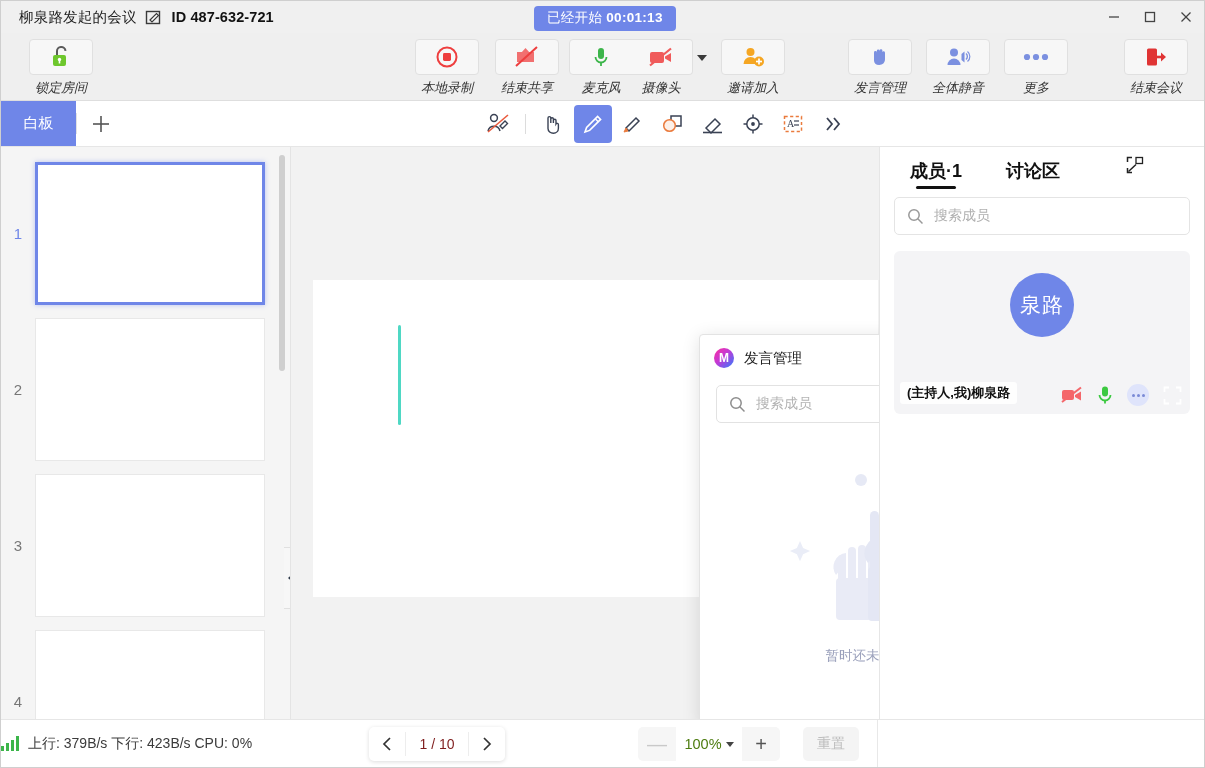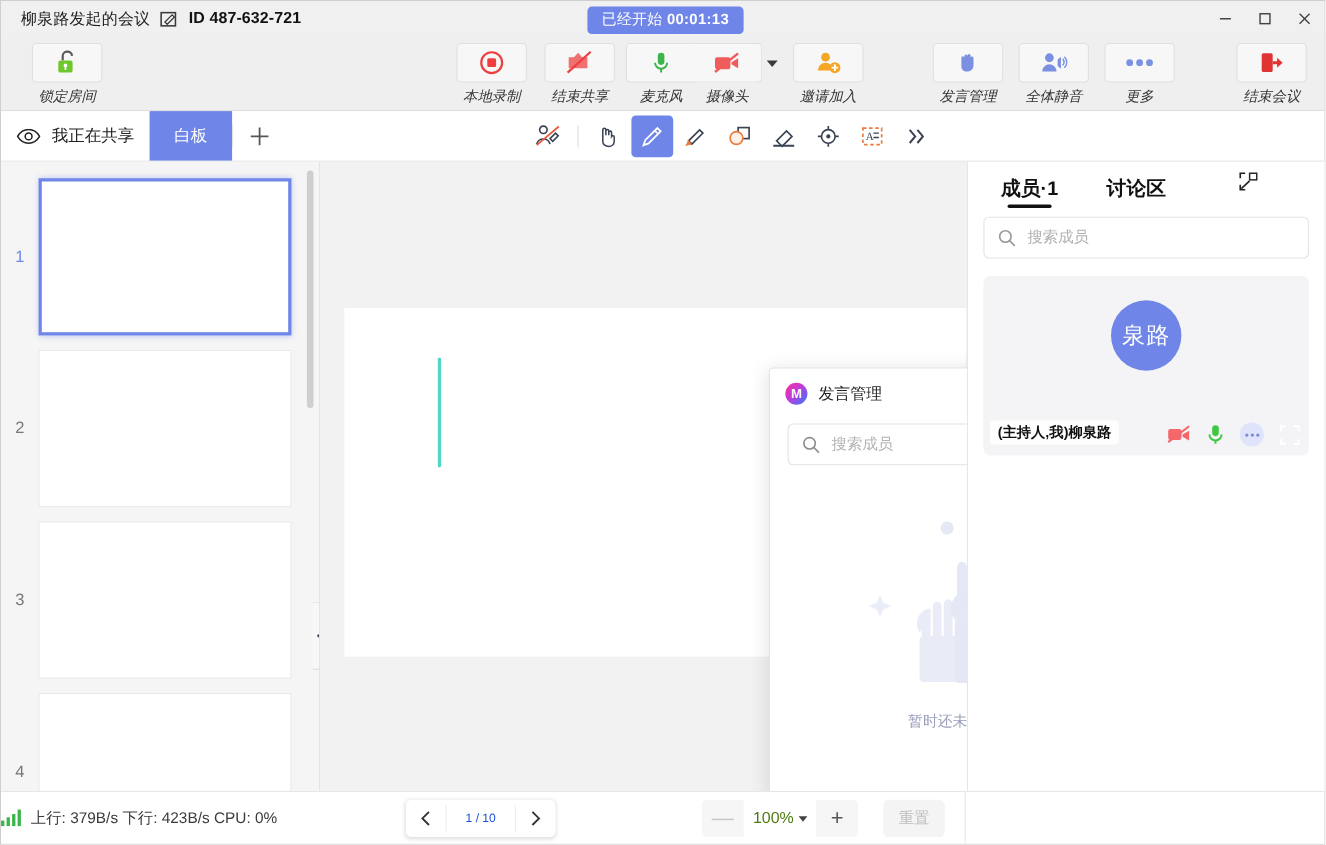--- a/index.html
+++ b/index.html
@@ -220,21 +220,21 @@
   .net { display: flex; align-items: center; gap: 9px; padding-left: 0; }
   .bars { display: flex; align-items: flex-end; gap: 2px; height: 15px; }
   .bars i { width: 3px; background: #3cb54a; display: block; }
   .net-text { font-size: 14px; color: #3b3b3b; }
   .pager {
     position: absolute; left: 368px; top: 7px; height: 34px; display: flex; align-items: stretch;
     background: #fff; border-radius: 5px; box-shadow: 0 1px 4px rgba(0,0,0,.14);
   }
   .pg-btn { width: 36px; display: flex; align-items: center; justify-content: center; color: #333; }
   .pg-sep { width: 1px; background: #ededed; margin: 5px 0; }
-  .pg-num { min-width: 62px; display: flex; align-items: center; justify-content: center; font-size: 11px; color: #1d4ed8; }
+  .pg-num { min-width: 62px; display: flex; align-items: center; justify-content: center; font-size: 14px; color: #7f1d1d; }
   .zoomgrp {
     position: absolute; left: 637px; top: 7px; height: 34px; display: flex; align-items: stretch;
     background: #f6f6f6; border-radius: 5px;
   }
   .z-btn { width: 38px; display: flex; align-items: center; justify-content: center; font-size: 20px; color: #555; }
   .z-btn.disabled { color: #c9c9c9; }
   .z-val {
     min-width: 66px; background: #fff; display: flex; align-items: center; justify-content: center;
     gap: 4px; font-size: 14.5px; color: #4d7c0f;
   }
@@ -407,27 +407,20 @@
             <path d="M13 11 h7" stroke="#e03434" stroke-width="2.6"></path>
             <path d="M17 6.5 l5 4.5 l-5 4.5 z" fill="#e03434"></path>
           </svg>
         </div>
         <div class="lbl">结束会议</div>
       </div>
     </div>
   </div>
 
   <div class="tabrow">
-    <div class="share-label">
-      <svg width="22" height="14" viewBox="0 0 22 14">
-        <path d="M1 7 C4 2 8 0.8 11 0.8 C14 0.8 18 2 21 7 C18 12 14 13.2 11 13.2 C8 13.2 4 12 1 7 Z" fill="none" stroke="#222" stroke-width="1.4"></path>
-        <circle cx="11" cy="7" r="3.1" fill="none" stroke="#222" stroke-width="1.4"></circle>
-      </svg>
-      <span>我正在共享</span>
-    </div>
     <div class="tab-wb">
       <span>白板</span>
     </div>
     <div class="tab-sep"></div>
     <div class="tab-plus">
       <svg width="20" height="20" viewBox="0 0 20 20">
           <line x1="10" y1="2" x2="10" y2="18" stroke="#555" stroke-width="1.6"></line>
           <line x1="2" y1="10" x2="18" y2="10" stroke="#555" stroke-width="1.6"></line>
         </svg>
     </div>

